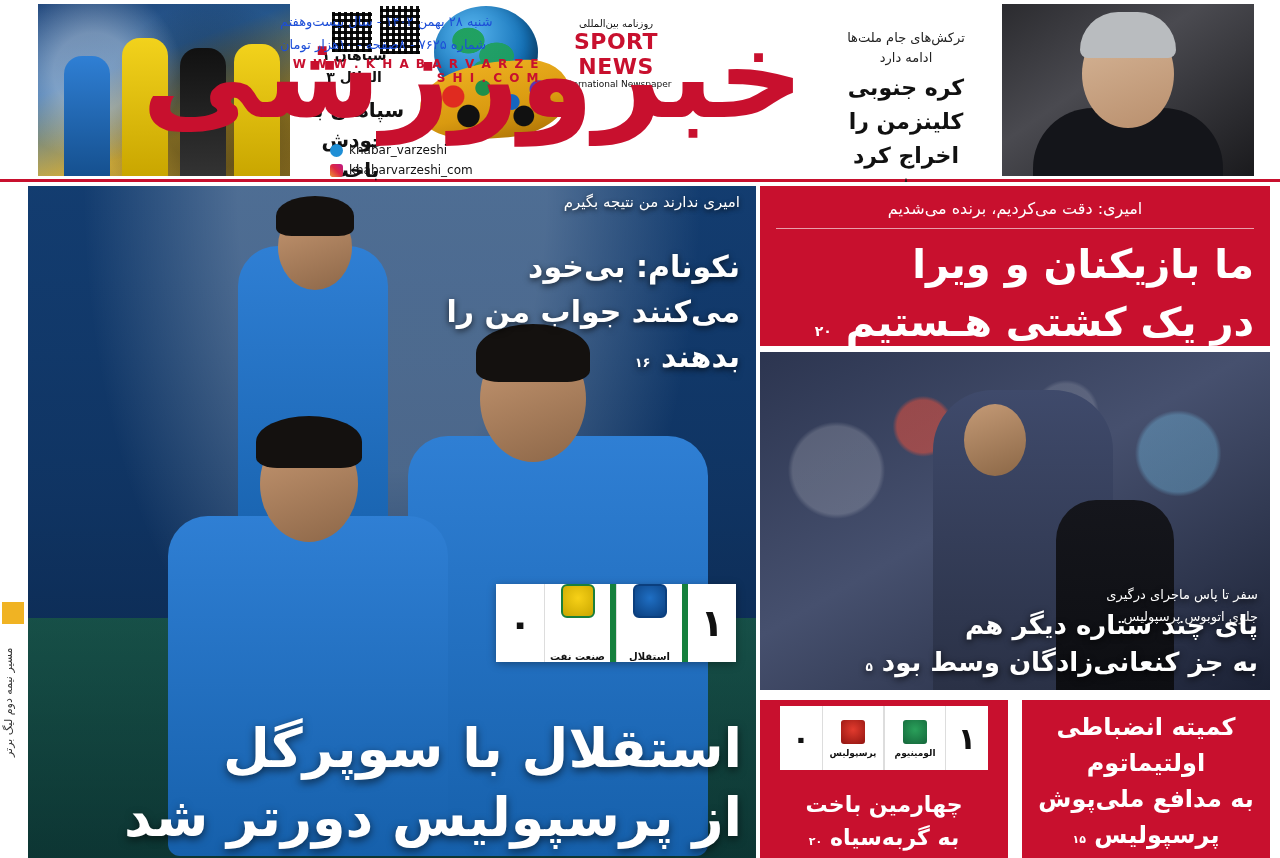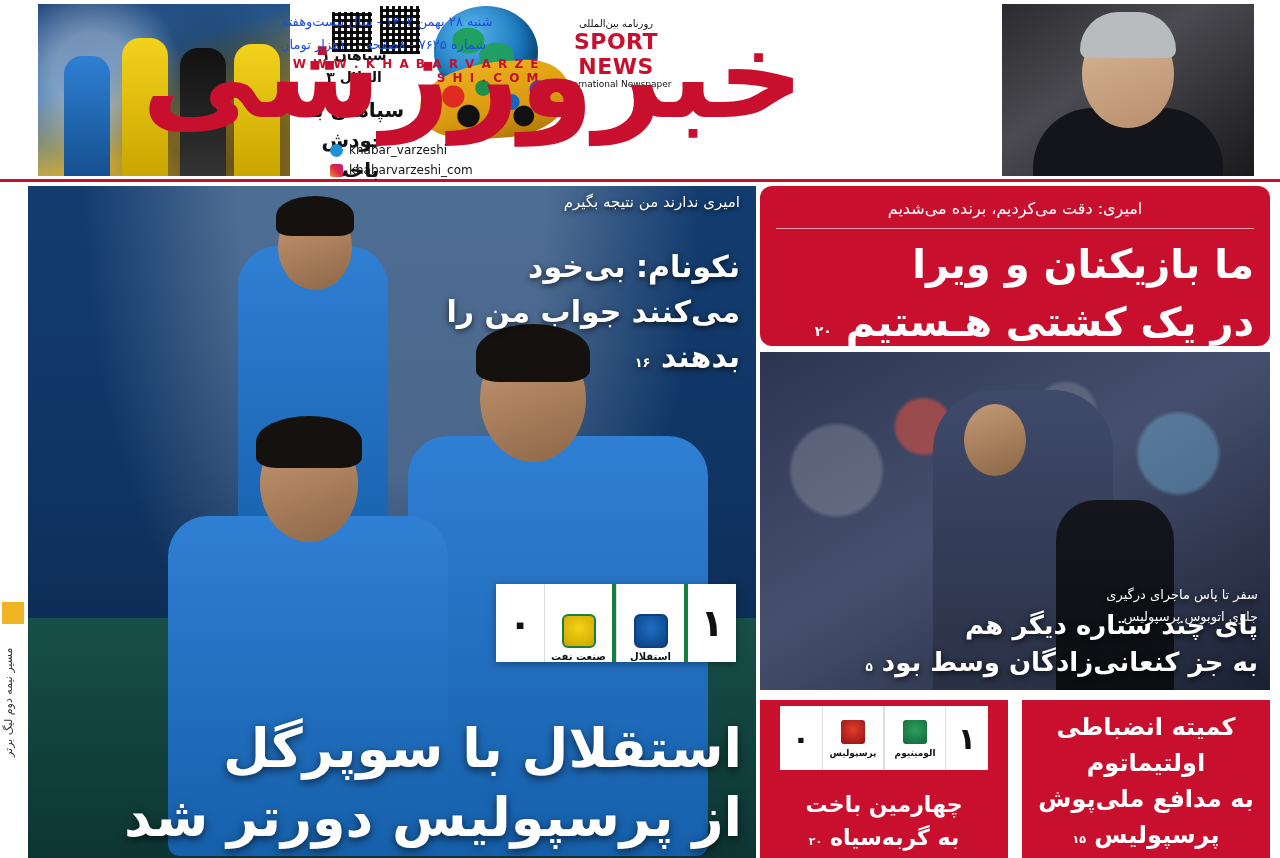--- a/index.html
+++ b/index.html
@@ -206,43 +206,43 @@
   .scorebox {
     position:absolute; bottom: 196px; right: 20px;
     display:flex; align-items:stretch; height: 78px; background:#fff;
     box-shadow: 0 2px 8px rgba(0,0,0,.35);
   }
   .sb-score {
     width: 48px; display:flex; align-items:center; justify-content:center;
     font-size: 38px; font-weight:bold; color:#111; background:#fff;
   }
   .sb-team {
-    width: 72px; display:flex; flex-direction:column; align-items:center; justify-content:flex-end;
-    gap: 3px; border-left:1px solid #ddd; border-right:4px solid #15803d; background:#fff;
+    width: 72px; display:flex; flex-direction:column; align-items:center; justify-content:space-between;
+    gap: 3px; border-left:1px solid #ddd; border-right:6px solid #15803d; background:#fff;
   }
   .sb-team .crest { width:34px; height:34px; border-radius:6px; }
   .crest-snac { background: radial-gradient(circle at 50% 40%, #f7d117, #c9a600); border:2px solid #1a7f3c;}
   .crest-esteghlal { background: radial-gradient(circle at 50% 40%, #1f6fc4, #0b3f7e); border:2px solid #0b3f7e;}
   .sb-team .tname { font-size: 10px; font-weight:bold; color:#111; }
 
   .side-strip {
     position:absolute; top: 420px; left: 2px; width: 24px; height: 200px;
     writing-mode: vertical-rl; transform: rotate(180deg);
     font-size: 11px; color:#333; text-align:center;
   }
   .side-badge {
     position:absolute; top: 420px; left: 2px; width:22px; height:22px; background:#f0b323;
   }
 
   
   .rcol { position:absolute; top:4px; right:10px; width: 510px; height: 672px; }
 
   .news-red {
     position:absolute; top:0; right:0; width: 510px; height: 160px;
-    background:#c8102e; color:#fff; padding: 10px 16px 0 16px; border-radius: 12px;
+    background:#c8102e; color:#fff; padding: 10px 16px 0 16px;
   }
   .news-red .kicker {
     text-align:center; font-size: 16px; line-height:1.6; direction:rtl;
     border-bottom: 1px solid rgba(255,255,255,.6); padding-bottom:6px;
   }
   .news-red .head {
     text-align:right; direction:rtl; font-size: 40px; font-weight:bold;
     line-height: 1.45; margin-top: 6px;
   }
   .news-red .head .dots { font-size: 14px; }
@@ -365,20 +365,26 @@
       <div class="mm-line">شماره ۷۶۲۵ - ۸صفحه - ۱۰هزار تومان</div>
       <div class="mm-site">W W W . K H A B A R V A R Z E S H I . C O M</div>
     </div>
 
     <div class="mast-photo-right">
       <div class="coach-body"></div>
       <div class="coach-head"></div>
       <div class="coach-hair"></div>
     </div>
 
+    <div class="mast-right-text">
+      <div class="mrt-small">ترکش‌های جام ملت‌ها</div>
+      <div class="mrt-small">ادامه دارد</div>
+      <div class="mrt-big">کره جنوبی کلینزمن را اخراج کرد</div>
+      <div class="mrt-small">۸</div>
+    </div>
 
     <div class="qr-cap">&nbsp;</div>
 
     <div class="socials">
       <div>
         <span class="ic tg"></span>
         <span>khabar_varzeshi</span>
       </div>
       <div>
         <span class="ic ig"></span>

